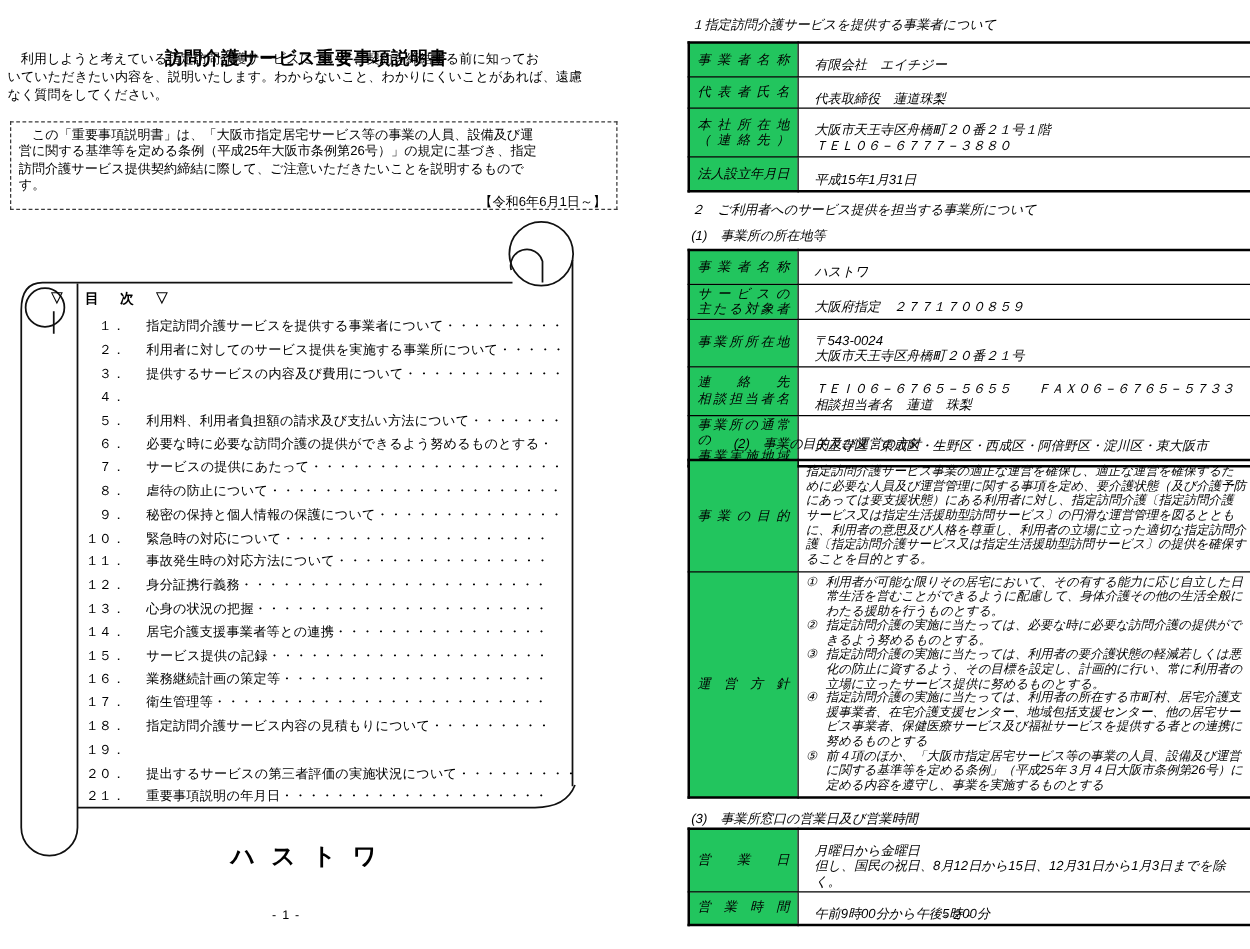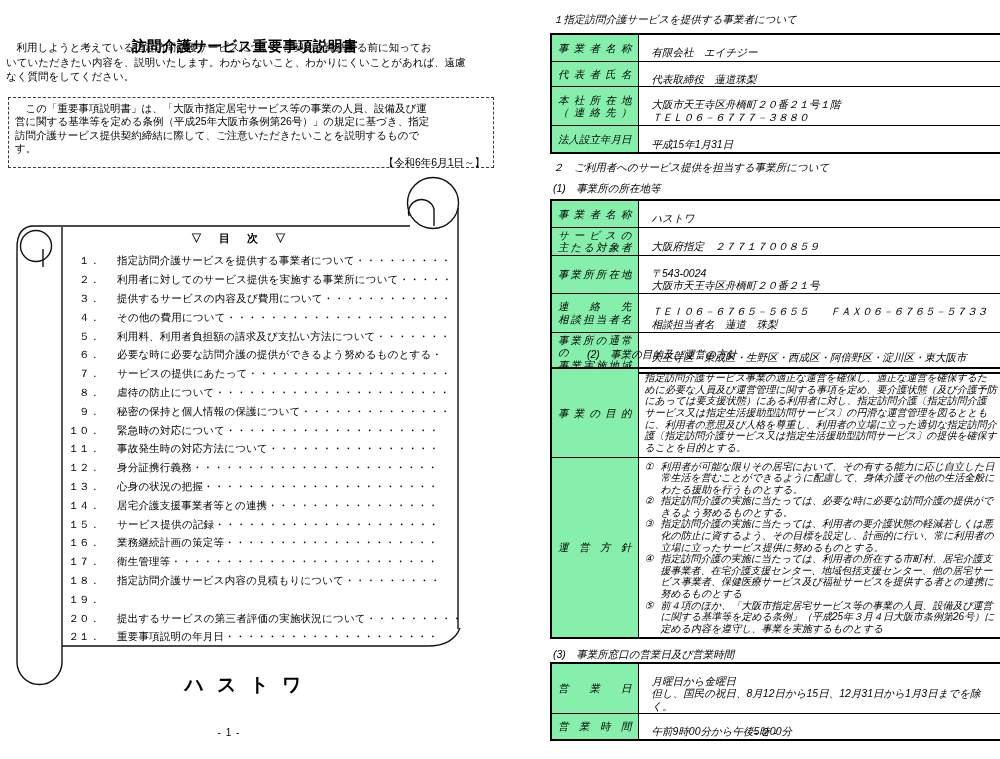--- a/index.html
+++ b/index.html
@@ -16,21 +16,21 @@
   .title{position:absolute;top:27px;left:0;width:490px;text-align:center;
     font-size:14.5px;font-weight:bold;letter-spacing:0.5px;}
   .intro{position:absolute;top:40px;left:6px;width:488px;margin:0;
     font-size:10.5px;line-height:14.5px;white-space:pre-line;}
   .notice{position:absolute;top:97px;left:8px;width:486px;height:71px;
     box-sizing:border-box;border:1.5px dashed #3a3a3a;padding:4px 6px 2px 6px;
     font-size:10.5px;line-height:13.4px;}
   .notice-body{white-space:pre-line;}
   .notice-date{text-align:right;padding-right:2px;}
   .scroll{position:absolute;left:0;top:0;pointer-events:none;}
-  .toc-head{position:absolute;top:231px;left:40px;width:400px;text-align:center;
+  .toc-head{position:absolute;top:231px;left:40px;width:400px;
     font-size:11px;font-weight:bold;letter-spacing:3px;}
   .toc{position:absolute;top:252px;left:62px;width:398px;}
   .toc-row{display:flex;height:18.8px;align-items:center;font-size:10.5px;}
   .toc-num{width:38px;text-align:right;flex:none;white-space:nowrap;}
   .toc-text{margin-left:17px;white-space:nowrap;letter-spacing:0.2px;}
   .brand{position:absolute;top:672px;left:0;width:486px;text-align:center;
     font-family:"Liberation Serif",serif;font-weight:600;
     font-size:19px;letter-spacing:13px;text-indent:13px;}
   .pnum{position:absolute;top:727px;font-size:10px;letter-spacing:1px;}
   .p1num{left:0;width:458px;text-align:center;}
@@ -39,21 +39,21 @@
   
   .h{position:absolute;left:45px;font-size:10.5px;white-space:pre;}
   .h1pos{top:13px;}
   .h2pos{top:161px;}
   .sub1pos{top:182px;}
   .sub2pos{top:348px;margin-left:34px;}
   .sub3pos{top:648px;}
   .tbl{position:absolute;left:42px;width:454px;border-collapse:collapse;
     table-layout:fixed;border:2px solid #000;}
   .tbl td{border:1px solid #000;vertical-align:middle;}
-  .lbl{background:#86efac;width:87px;padding:1px 6px;box-sizing:border-box;
+  .lbl{background:#22c55e;width:87px;padding:1px 6px;box-sizing:border-box;
     font-size:10.5px;line-height:12.5px;}
   .lbl-line{text-align:justify;text-align-last:justify;}
   .val{padding:11px 8px 1px 13px;font-size:10.5px;line-height:12.8px;
     white-space:pre-line;}
   .t1{top:33px;}
   .t1 tr:nth-child(1){height:27px;}
   .t1 tr:nth-child(2){height:25px;}
   .t1 tr:nth-child(3){height:30px;}
   .t1 tr:nth-child(4){height:28px;}
   .t2{top:199px;}
@@ -116,21 +116,20 @@
         <div class="toc-row">
           <span class="toc-num">２．</span>
           <span class="toc-text">利用者に対してのサービス提供を実施する事業所について・・・・・</span>
         </div>
         <div class="toc-row">
           <span class="toc-num">３．</span>
           <span class="toc-text">提供するサービスの内容及び費用について・・・・・・・・・・・・</span>
         </div>
         <div class="toc-row">
           <span class="toc-num">４．</span>
-          <span class="toc-text">その他の費用について・・・・・・・・・・・・・・・・・・・・・</span>
         </div>
         <div class="toc-row">
           <span class="toc-num">５．</span>
           <span class="toc-text">利用料、利用者負担額の請求及び支払い方法について・・・・・・・</span>
         </div>
         <div class="toc-row">
           <span class="toc-num">６．</span>
           <span class="toc-text">必要な時に必要な訪問介護の提供ができるよう努めるものとする・</span>
         </div>
         <div class="toc-row">

